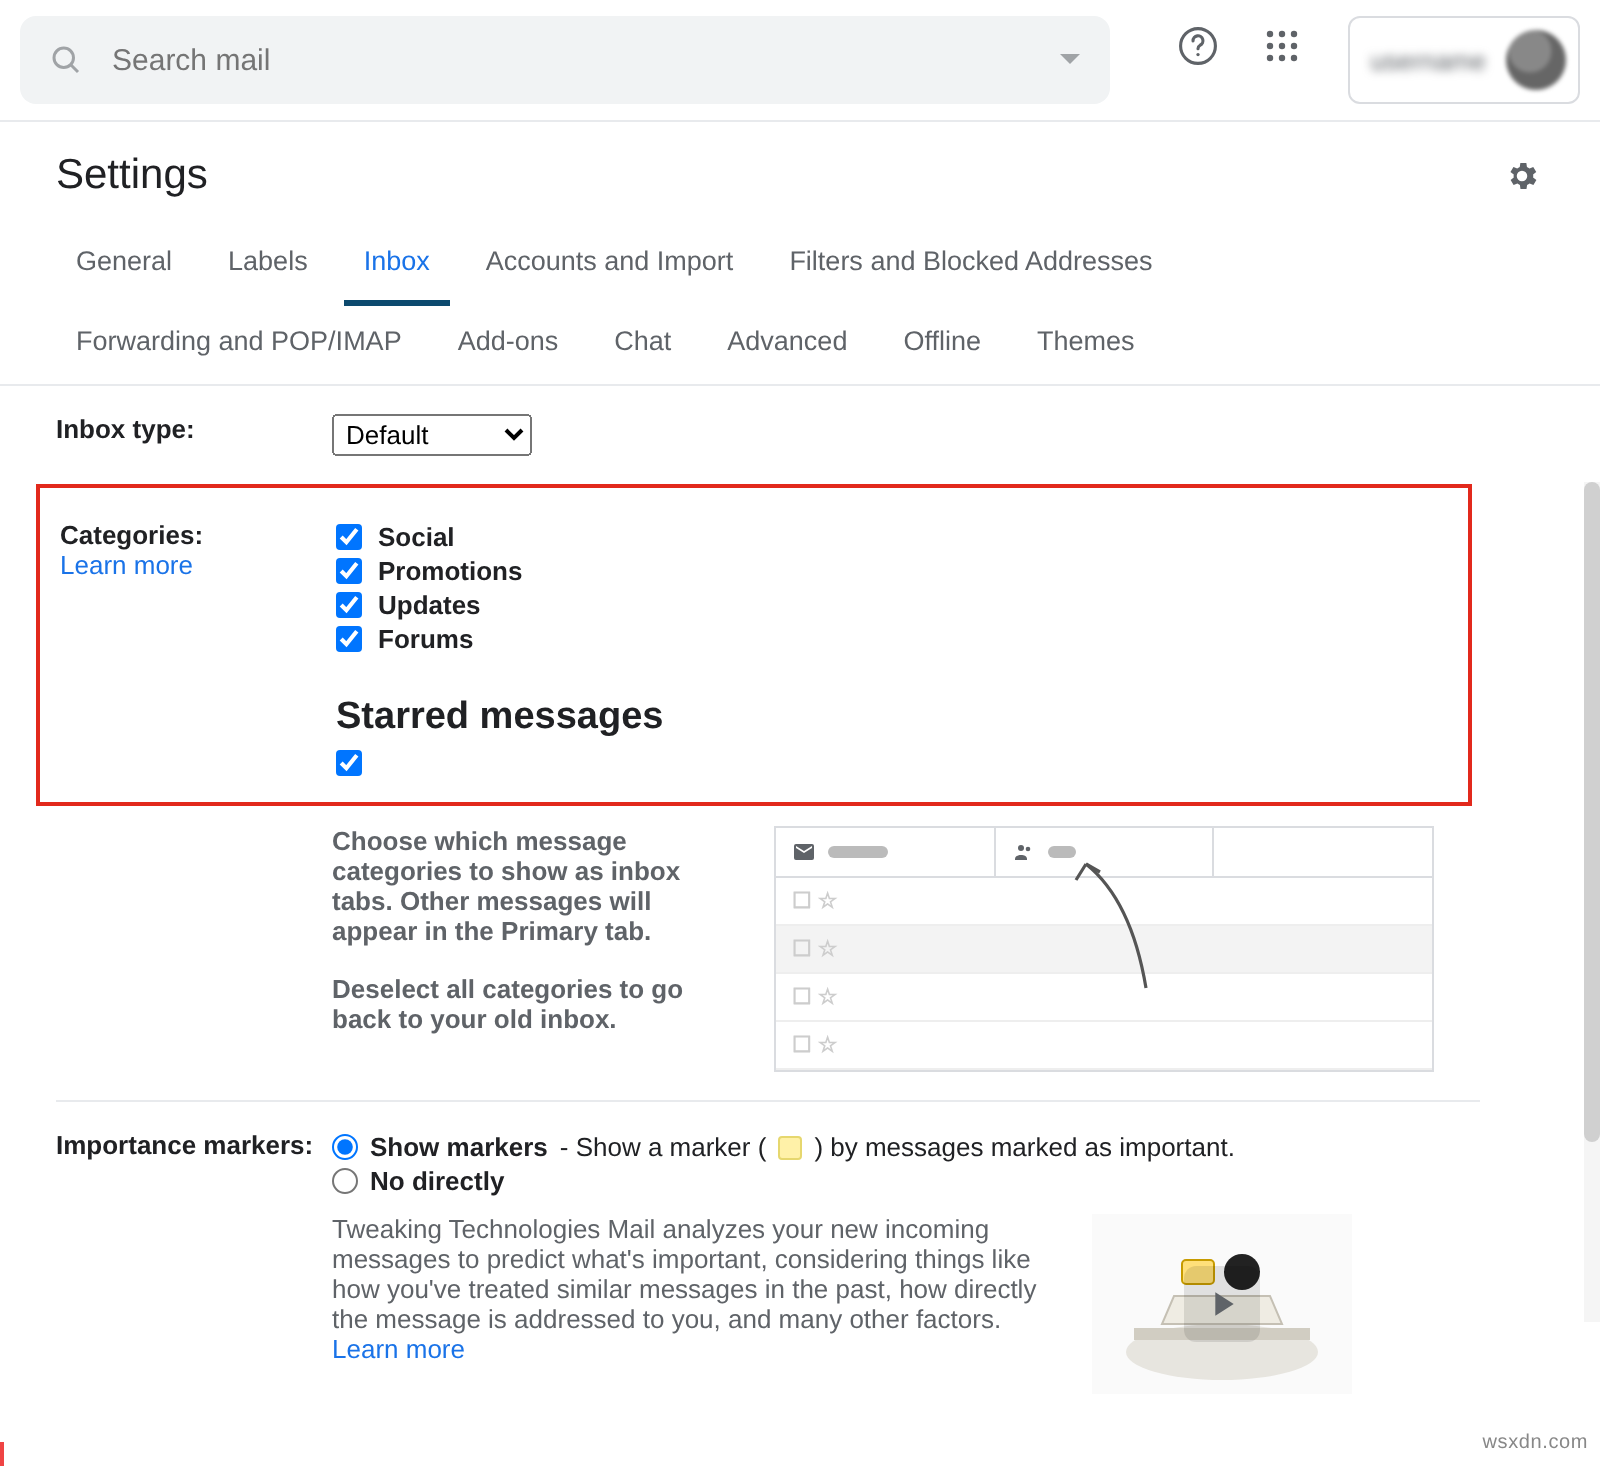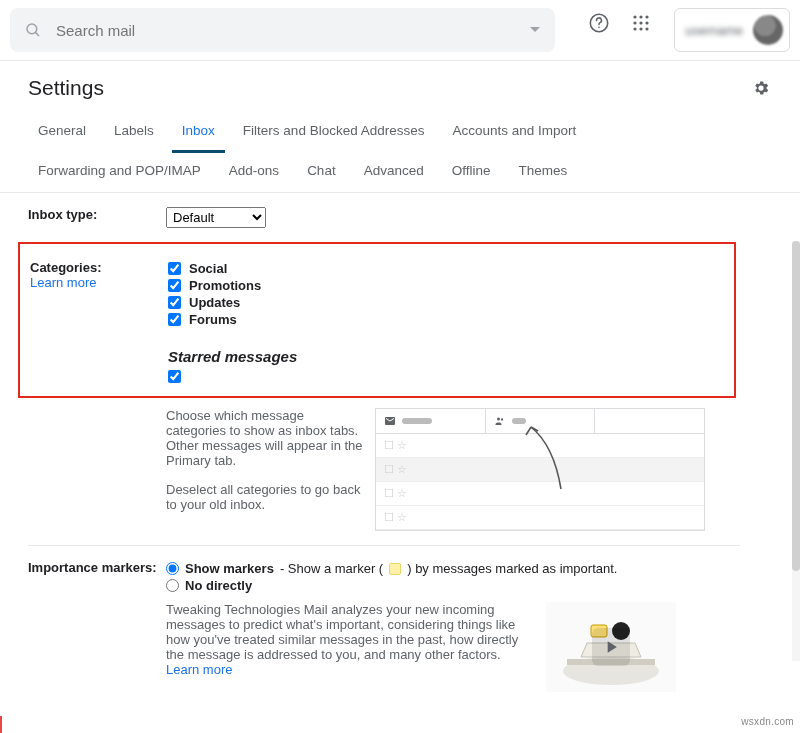--- a/index.html
+++ b/index.html
@@ -33,23 +33,23 @@
     .row .label-col { width: 138px; flex-shrink:0; font-weight: 700; }
     .row .value-col { flex: 1; }
     select { font-size: 13px; padding: 1px 2px; width: 100px; }
     
     .redbox { border: 2.5px solid #e2291c; padding: 16px 14px 12px 0; margin-left: -10px; padding-left: 10px; margin-bottom: 10px; margin-right: 40px;}
     .redbox .row { margin:0; }
     .cat-label .learn { color:#1a73e8; font-weight:400; font-size:13px; cursor:pointer; }
     .check-row { display:flex; align-items:center; gap: 8px; padding: 1px 0; }
     .check-row input[type=checkbox]{ width:13px; height:13px; }
     .check-row label { font-size:13px; font-weight:700; }
-    .starred-head { font-weight:700; font-size:15px; margin-top: 20px; margin-bottom: 4px; font-style: italic; }
-    
-    .desc-row { display:flex; gap: 9px; }
+    .starred-head { font-weight:700; font-size:19px; margin-top: 20px; margin-bottom: 4px; }
+    
+    .desc-row { display:flex; gap: 21px; font-weight: bold; }
     .desc-text { width: 200px; font-size:13px; color:#5f6368; }
     .desc-text p { margin-bottom: 14px; }
     .tabs-preview { flex:1; border:1px solid #dadce0; max-width:330px; }
     .tabs-preview .phead { display:flex; border-bottom:1px solid #dadce0; }
     .pcell { flex:1; padding:6px 8px; display:flex; align-items:center; gap:6px; border-right:1px solid #dadce0; font-size:11px; color:#5f6368;}
     .pcell:last-child { border-right:none; }
     .pcell .bar { background:#bbb; height:6px; width:30px; border-radius:3px; }
     .prow { height:24px; border-bottom:1px solid #eee; padding:4px 8px; display:flex; align-items:center; gap:6px; font-size:11px; color:#cdcdcd;}
     .prow:nth-child(3){background:#f3f3f3;}
     
@@ -128,22 +128,22 @@
         <svg width="18" height="18" viewBox="0 0 24 24" fill="#5f6368">
             <path d="M19.4 13a7.5 7.5 0 0 0 .1-1 7.5 7.5 0 0 0-.1-1l2.1-1.6-2-3.4-2.5 1a7.6 7.6 0 0 0-1.7-1l-.4-2.6h-4l-.4 2.6a7.6 7.6 0 0 0-1.7 1l-2.5-1-2 3.4L6.5 11a7.5 7.5 0 0 0-.1 1 7.5 7.5 0 0 0 .1 1l-2.1 1.6 2 3.4 2.5-1a7.6 7.6 0 0 0 1.7 1l.4 2.6h4l.4-2.6a7.6 7.6 0 0 0 1.7-1l2.5 1 2-3.4Zm-7.4 2.5A3.5 3.5 0 1 1 15.5 12 3.5 3.5 0 0 1 12 15.5Z"></path>
           </svg>
       </div>
     </div>
 
     <div class="tabs">
       <div class="tab">General</div>
       <div class="tab">Labels</div>
       <div class="tab active">Inbox</div>
+      <div class="tab">Accounts and Import</div>
       <div class="tab">Filters and Blocked Addresses</div>
-      <div class="tab">Accounts and Import</div>
       <div class="tab">Forwarding and POP/IMAP</div>
       <div class="tab">Add-ons</div>
       <div class="tab">Chat</div>
       <div class="tab">Advanced</div>
       <div class="tab">Offline</div>
       <div class="tab">Themes</div>
     </div>
 
     <div class="settings-body">
 

